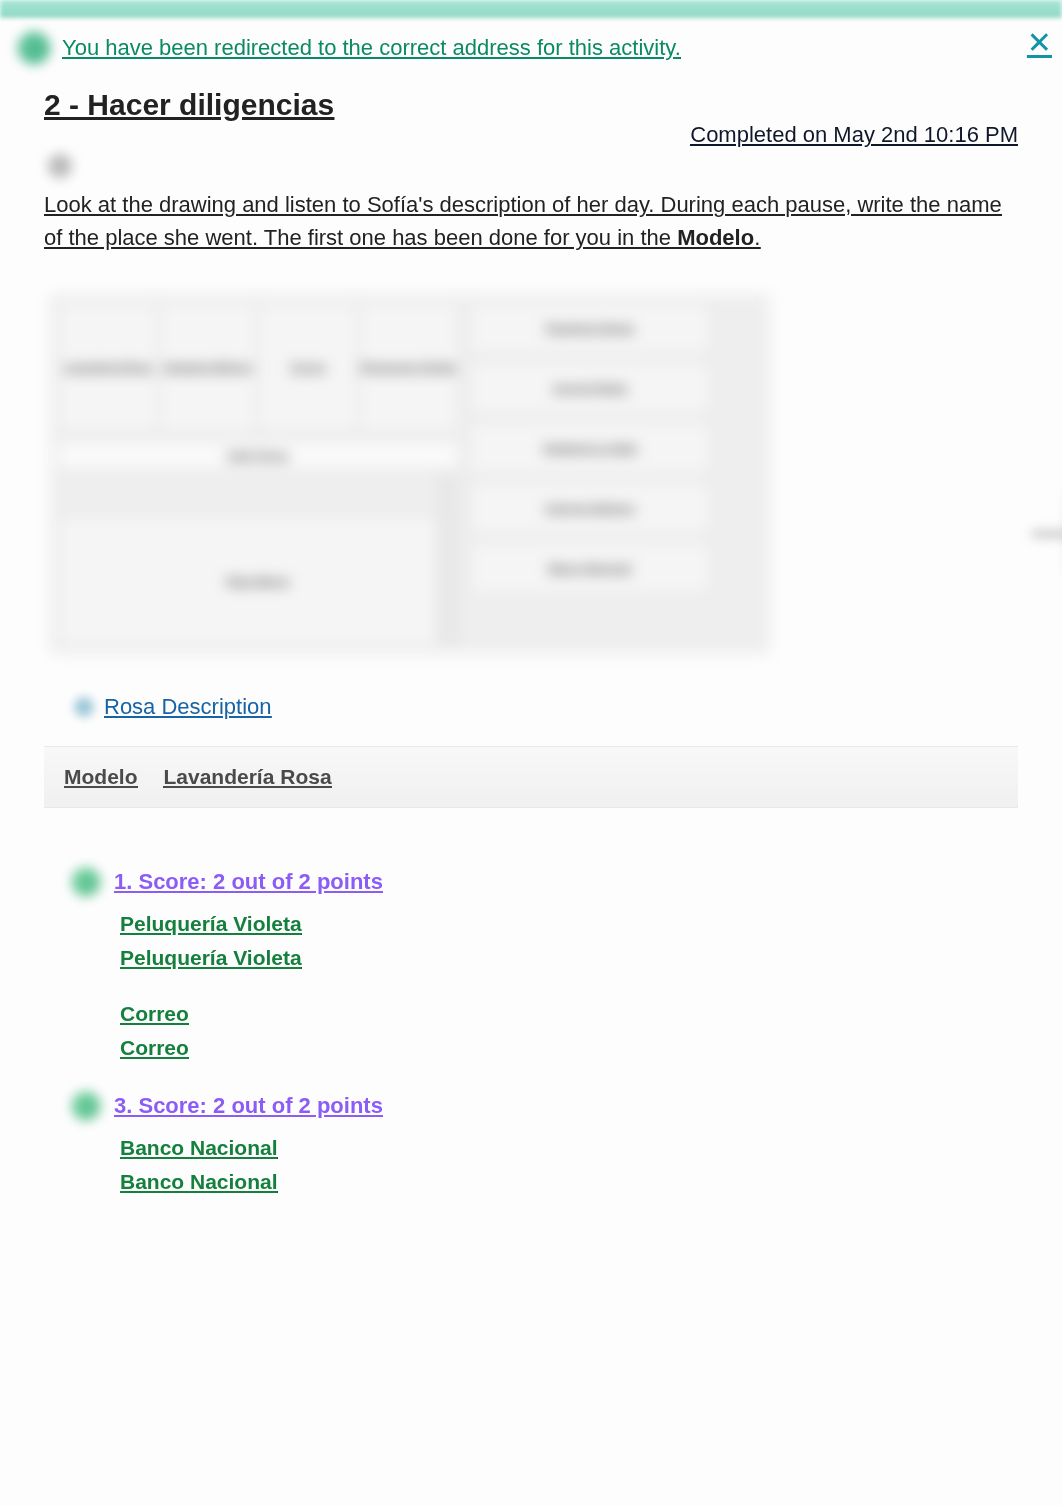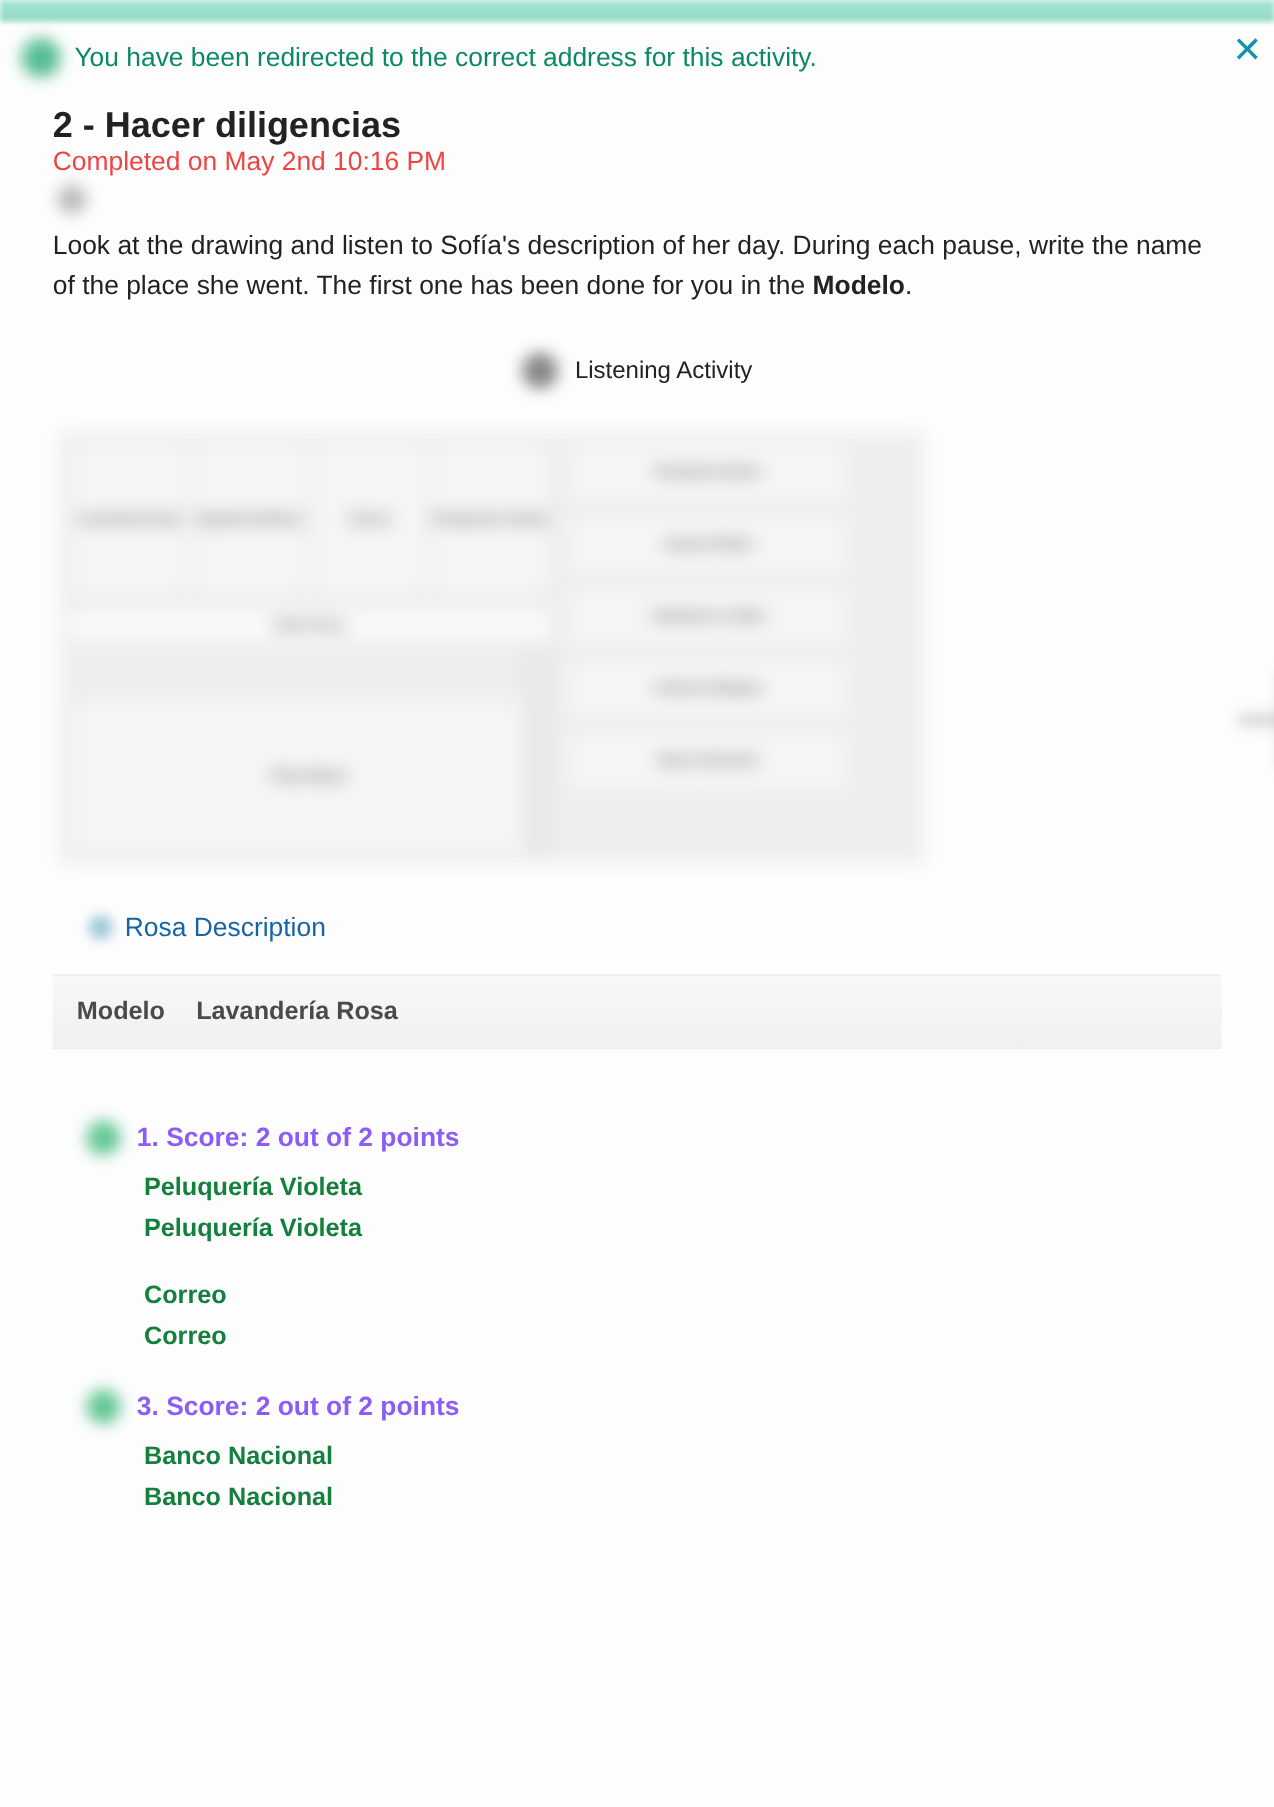--- a/index.html
+++ b/index.html
@@ -1,15 +1,15 @@
 <!DOCTYPE html>
 <html><head>
 <meta charset="utf-8">
 <style>
-  * { box-sizing: border-box; margin: 0; padding: 0; }
+  * { box-sizing: border-box; margin: 0; padding: 0; text-decoration: underline; }
   body {
     font-family: "Segoe UI", Tahoma, sans-serif;
     background: #fdfdfd;
     color: #222;
     width: 1062px;
     min-height: 1506px;
     position: relative;
     padding-bottom: 80px;
   }
   .top-bar {
@@ -45,22 +45,23 @@
   }
   .content {
     padding: 10px 44px 0 44px;
   }
   h1.activity-title {
     font-size: 30px;
     font-weight: 700;
   }
   .meta-line {
     font-size: 22px;
-    color: #ef4444;
+    color: #0f172a;
     margin-bottom: 6px;
+    text-align: right;
   }
   .blur-dot {
     width: 24px; height: 24px;
     border-radius: 50%;
     background: #bbb;
     filter: blur(6px);
     margin: 4px 0 6px 4px;
   }
   .instructions {
     font-size: 22px;
@@ -203,24 +204,20 @@
 
   <h1 class="activity-title">2 - Hacer diligencias</h1>
 
   <div class="meta-line">Completed on May 2nd 10:16 PM</div>
   <div class="blur-dot"></div>
 
   <p class="instructions">
     <span>Look at the drawing and listen to Sofía's description of her day. During each pause, write the name of the place she went. The first one has been done for you in the </span><b>Modelo</b><span>.</span>
   </p>
 
-  <div class="listening-row">
-    <div class="listening-icon"></div>
-    <div class="listening-label">Listening Activity</div>
-  </div>
 
   <div class="map-wrap">
     <div class="map">
       <div class="row-top">
         <div class="block" style="width:100px">Lavandería Rosa</div>
         <div class="block" style="width:100px">Zapatería México</div>
         <div class="block" style="width:100px">Correo</div>
         <div class="block" style="width:100px">Peluquería Violeta</div>
       </div>
       <div class="street">Calle Flores</div>

